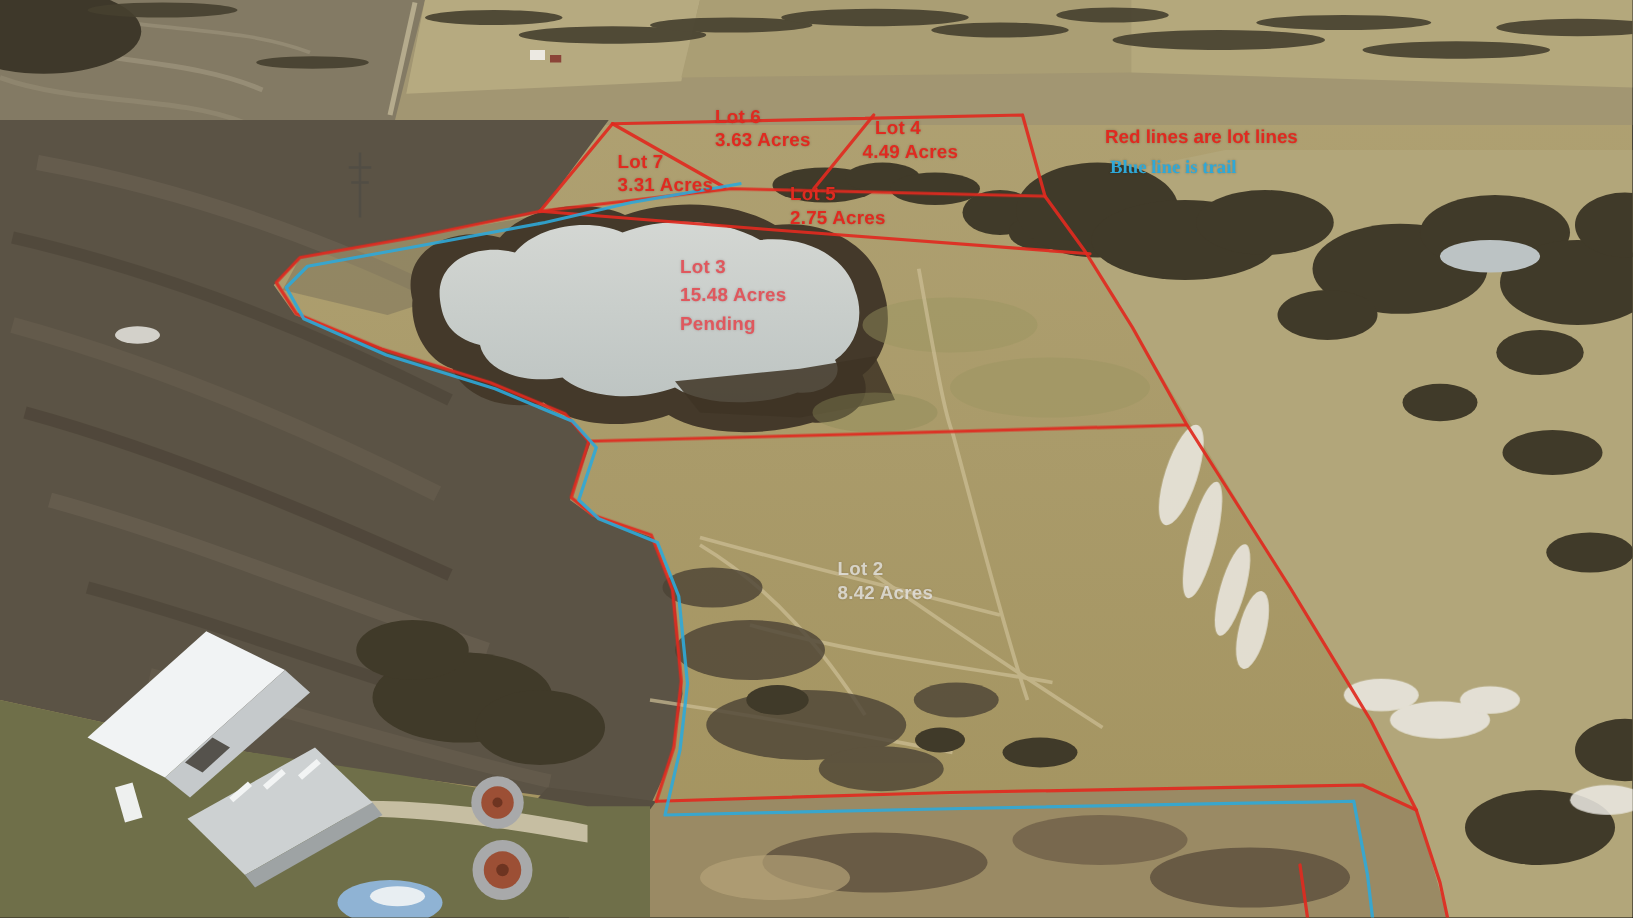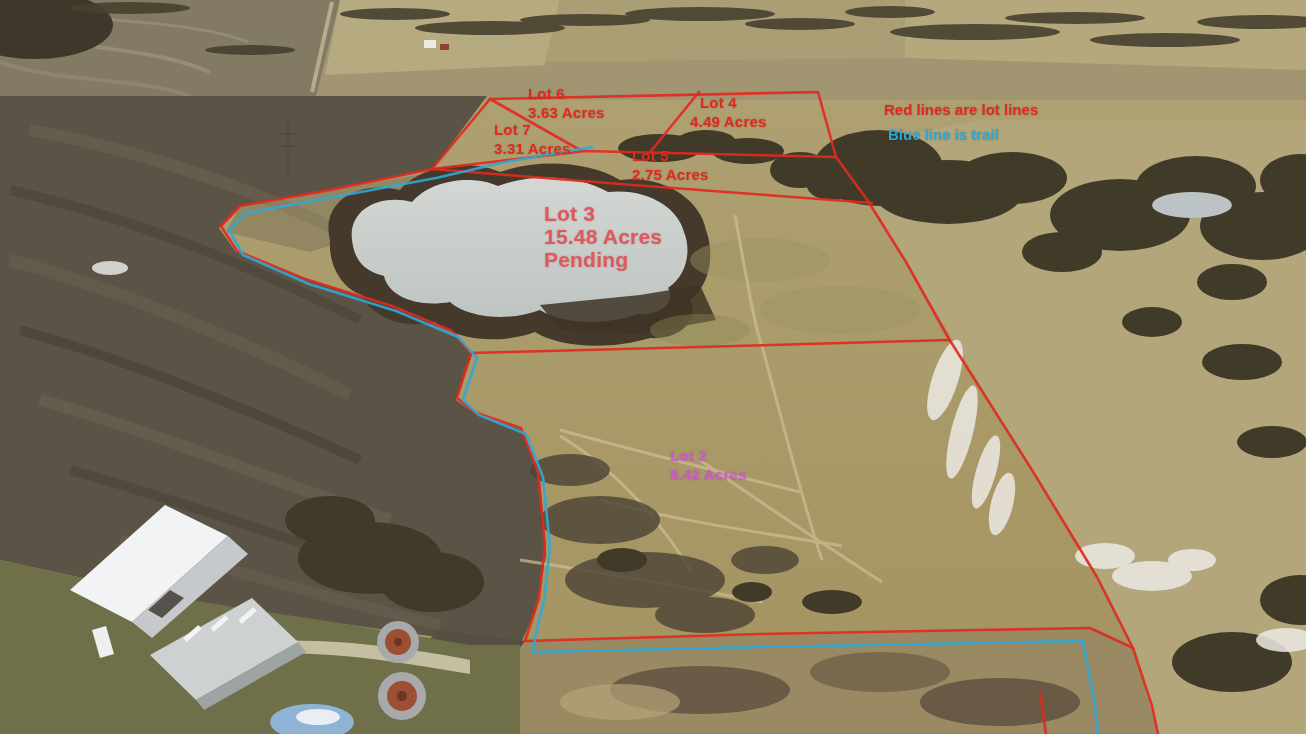--- a/index.html
+++ b/index.html
@@ -12,30 +12,30 @@
   .stage svg{position:absolute;left:0;top:0;width:100%;height:100%;display:block;}
   .lot-label{
     position:absolute;
     font:bold 15px "Liberation Sans",sans-serif;
     color:var(--lot-red,#c4312a);
     line-height:19px;
     letter-spacing:.2px;
     white-space:nowrap;
     text-shadow:0 0 2px rgba(60,10,0,.25);
   }
-  .lot-label.lot3{font-size:21px;line-height:23px;color:#e0585e;}
-  .lot-label.lot2{color:#d946ef;opacity:.78;}
+  .lot-label.lot3{font-size:15px;line-height:23px;color:#e0585e;}
+  .lot-label.lot2{color:#e5e5e5;opacity:.78;}
   .legend-line{
     position:absolute;
     font:bold 15px "Liberation Sans",sans-serif;
     white-space:nowrap;
     text-shadow:0 0 2px rgba(0,0,0,.25);
   }
   .legend-line.red{color:var(--lot-red,#e0362a);text-align:center;}
-  .legend-line.blue{color:var(--trail-blue,#35a9d9);}
+  .legend-line.blue{color:var(--trail-blue,#35a9d9);font-family:Liberation Serif, serif;}
   .lotline{fill:none;stroke:var(--lot-red,#e02a20);stroke-width:2.6;stroke-linejoin:round;stroke-linecap:round;opacity:.92;}
   .trailline{fill:none;stroke:var(--trail-blue,#2fa8d8);stroke-width:2.6;stroke-linejoin:round;stroke-linecap:round;opacity:.9;}
 </style>
 </head>
 <body>
 
 <div class="stage">
 
   <svg viewBox="0 0 1306 734" preserveAspectRatio="none">
     <defs>
@@ -232,21 +232,21 @@
       <path class="lotline" d="M471,353 L457,398 L474,412 L521,428 L538,472 L545,545 L539,598 L525,641"></path>
       <path class="lotline" d="M525,641 L760,634 L1090,628 L1133,648"></path>
       <path class="lotline" d="M1040,692 L1046,734" opacity=".8"></path>
     </g>
 
     <g>
       <path class="trailline" d="M592,147 L505,162 L436,178 L334,197 L246,213 L229,230 L243,255 L309,284 L396,311 L458,337 L477,358 L463,400 L479,415 L526,434 L543,477 L550,547 L544,600 L532,652 L760,647 L1083,641 L1094,700 L1098,734"></path>
     </g>
   </svg>
 
-  <div class="lot-label" style="left:528px;top:84px">
+  <div class="lot-label" style="left:572px;top:84px">
     <div>Lot 6</div>
     <div>3.63 Acres</div>
   </div>
 
   <div class="lot-label" style="left:700px;top:93px">
     <div>Lot 4</div>
     <div style="margin-left:-10px">4.49 Acres</div>
   </div>
 
   <div class="lot-label" style="left:494px;top:120px">

